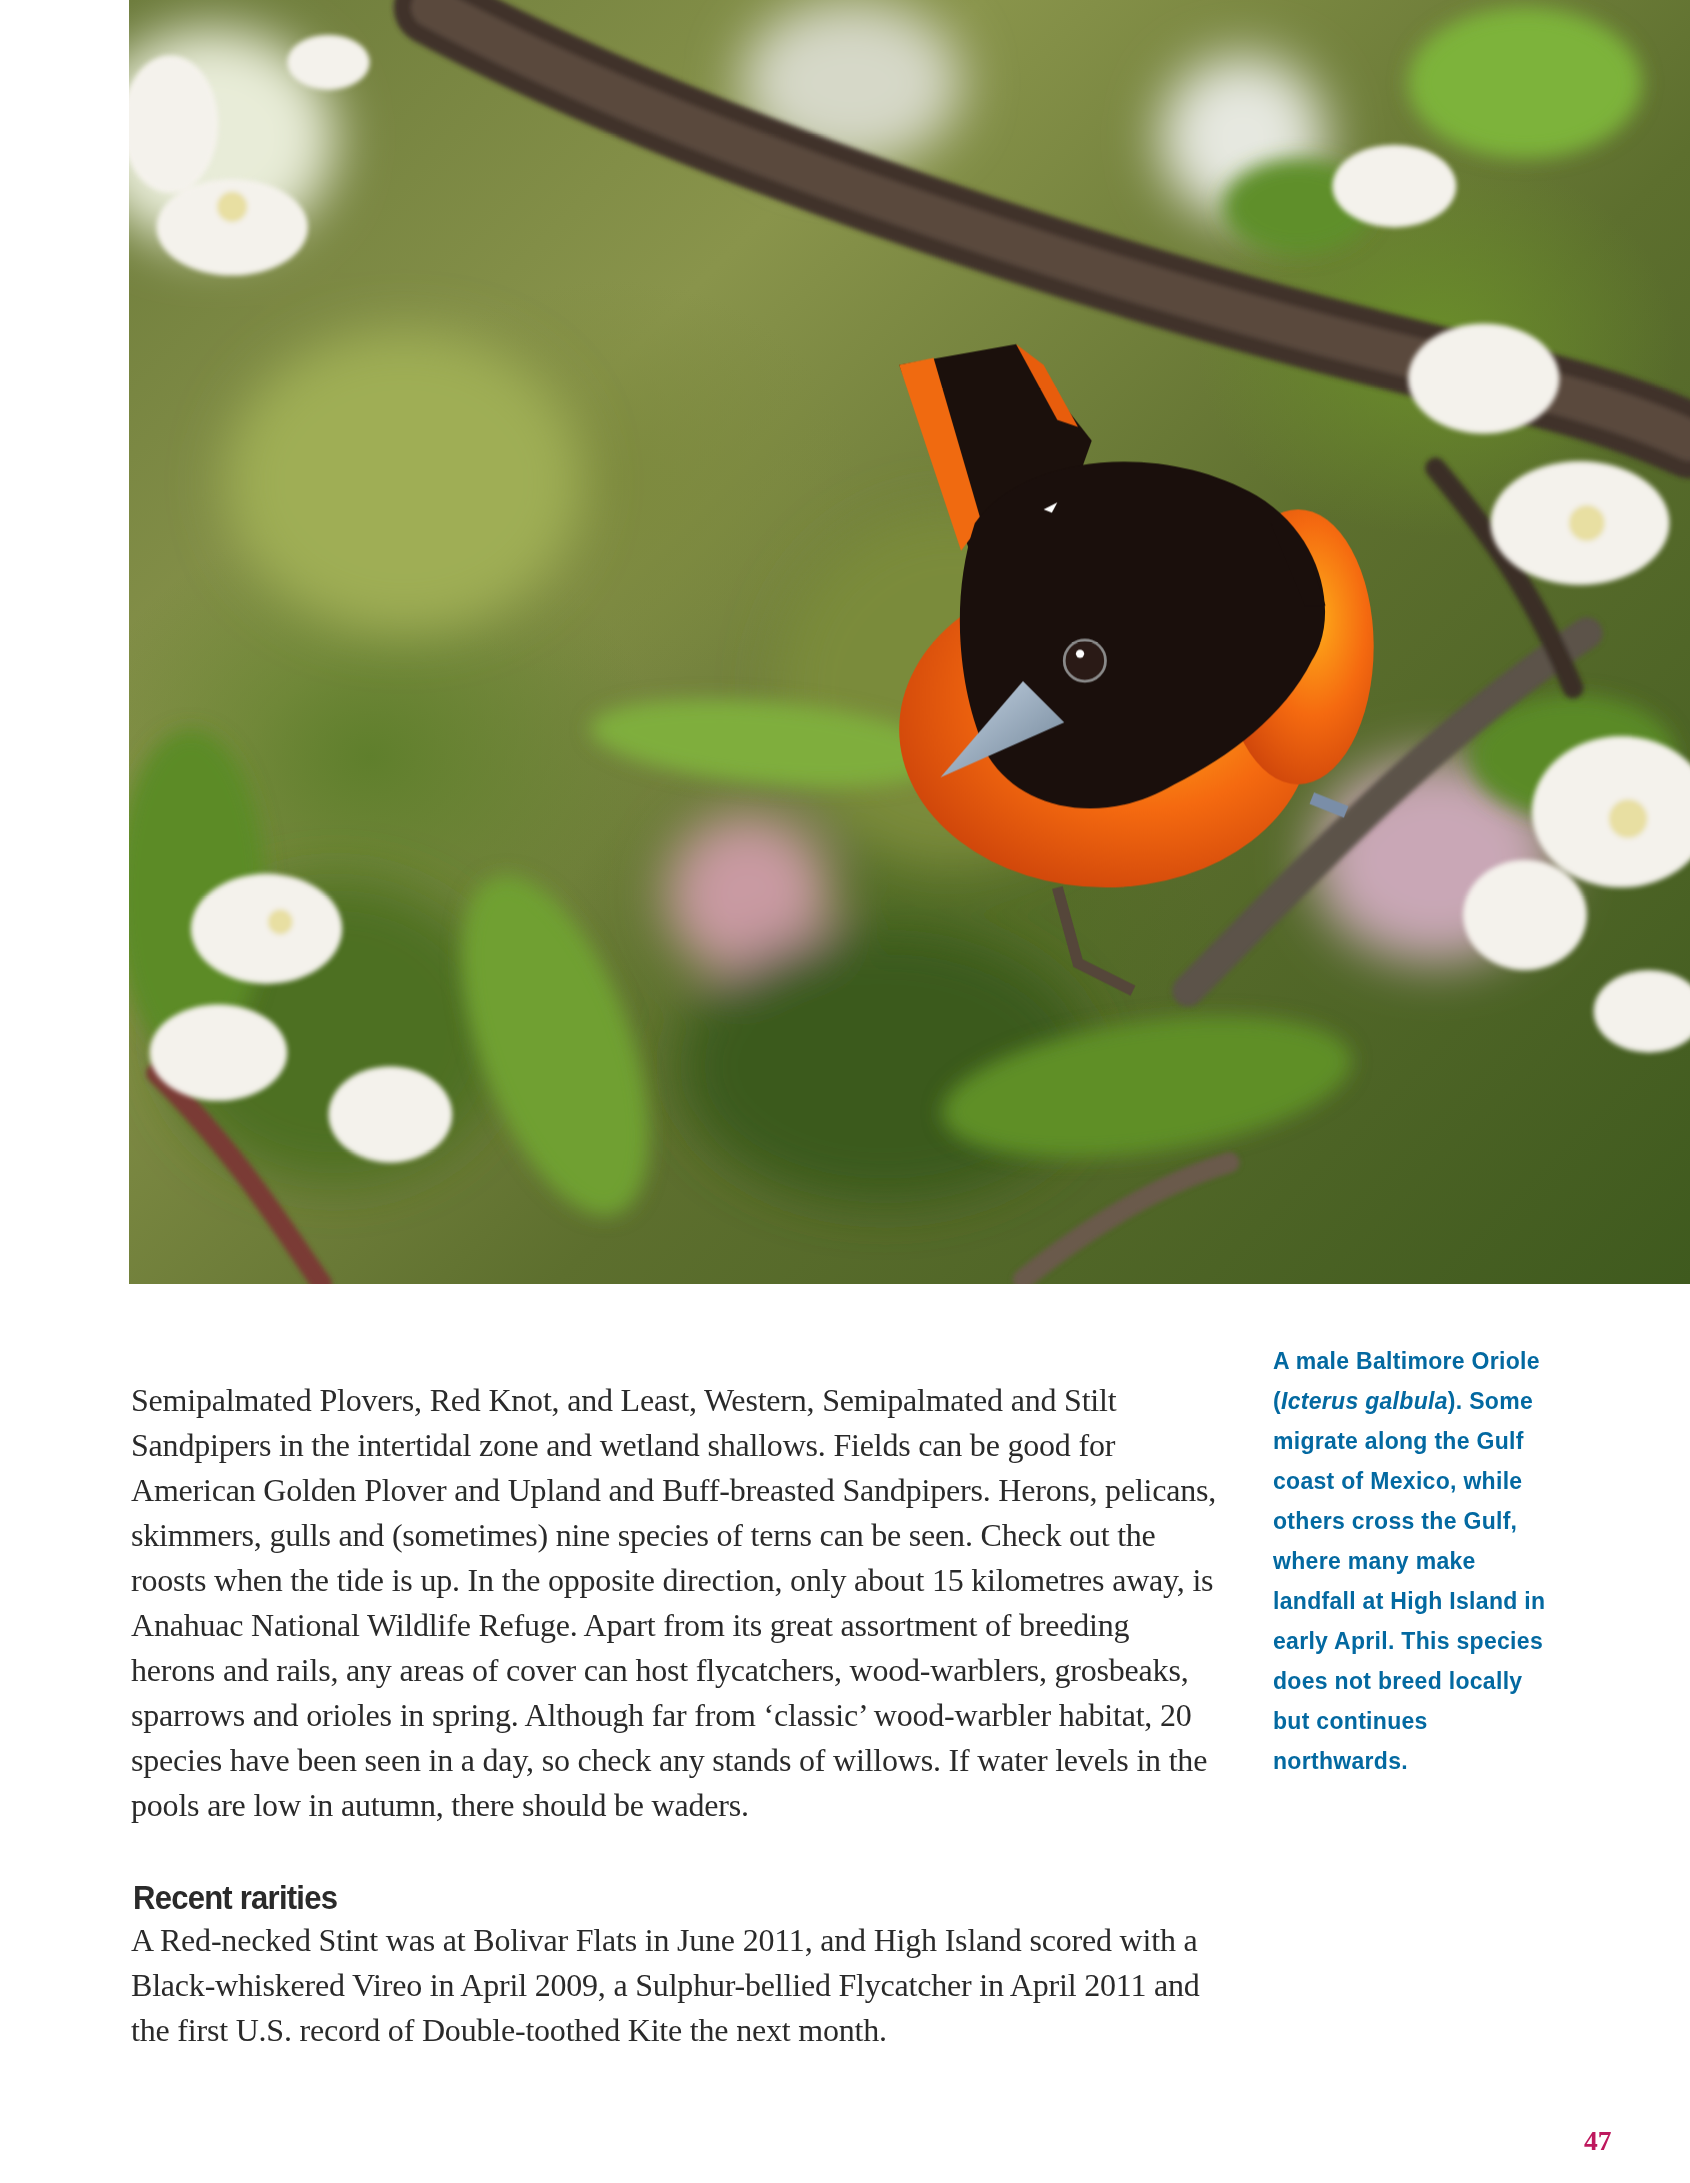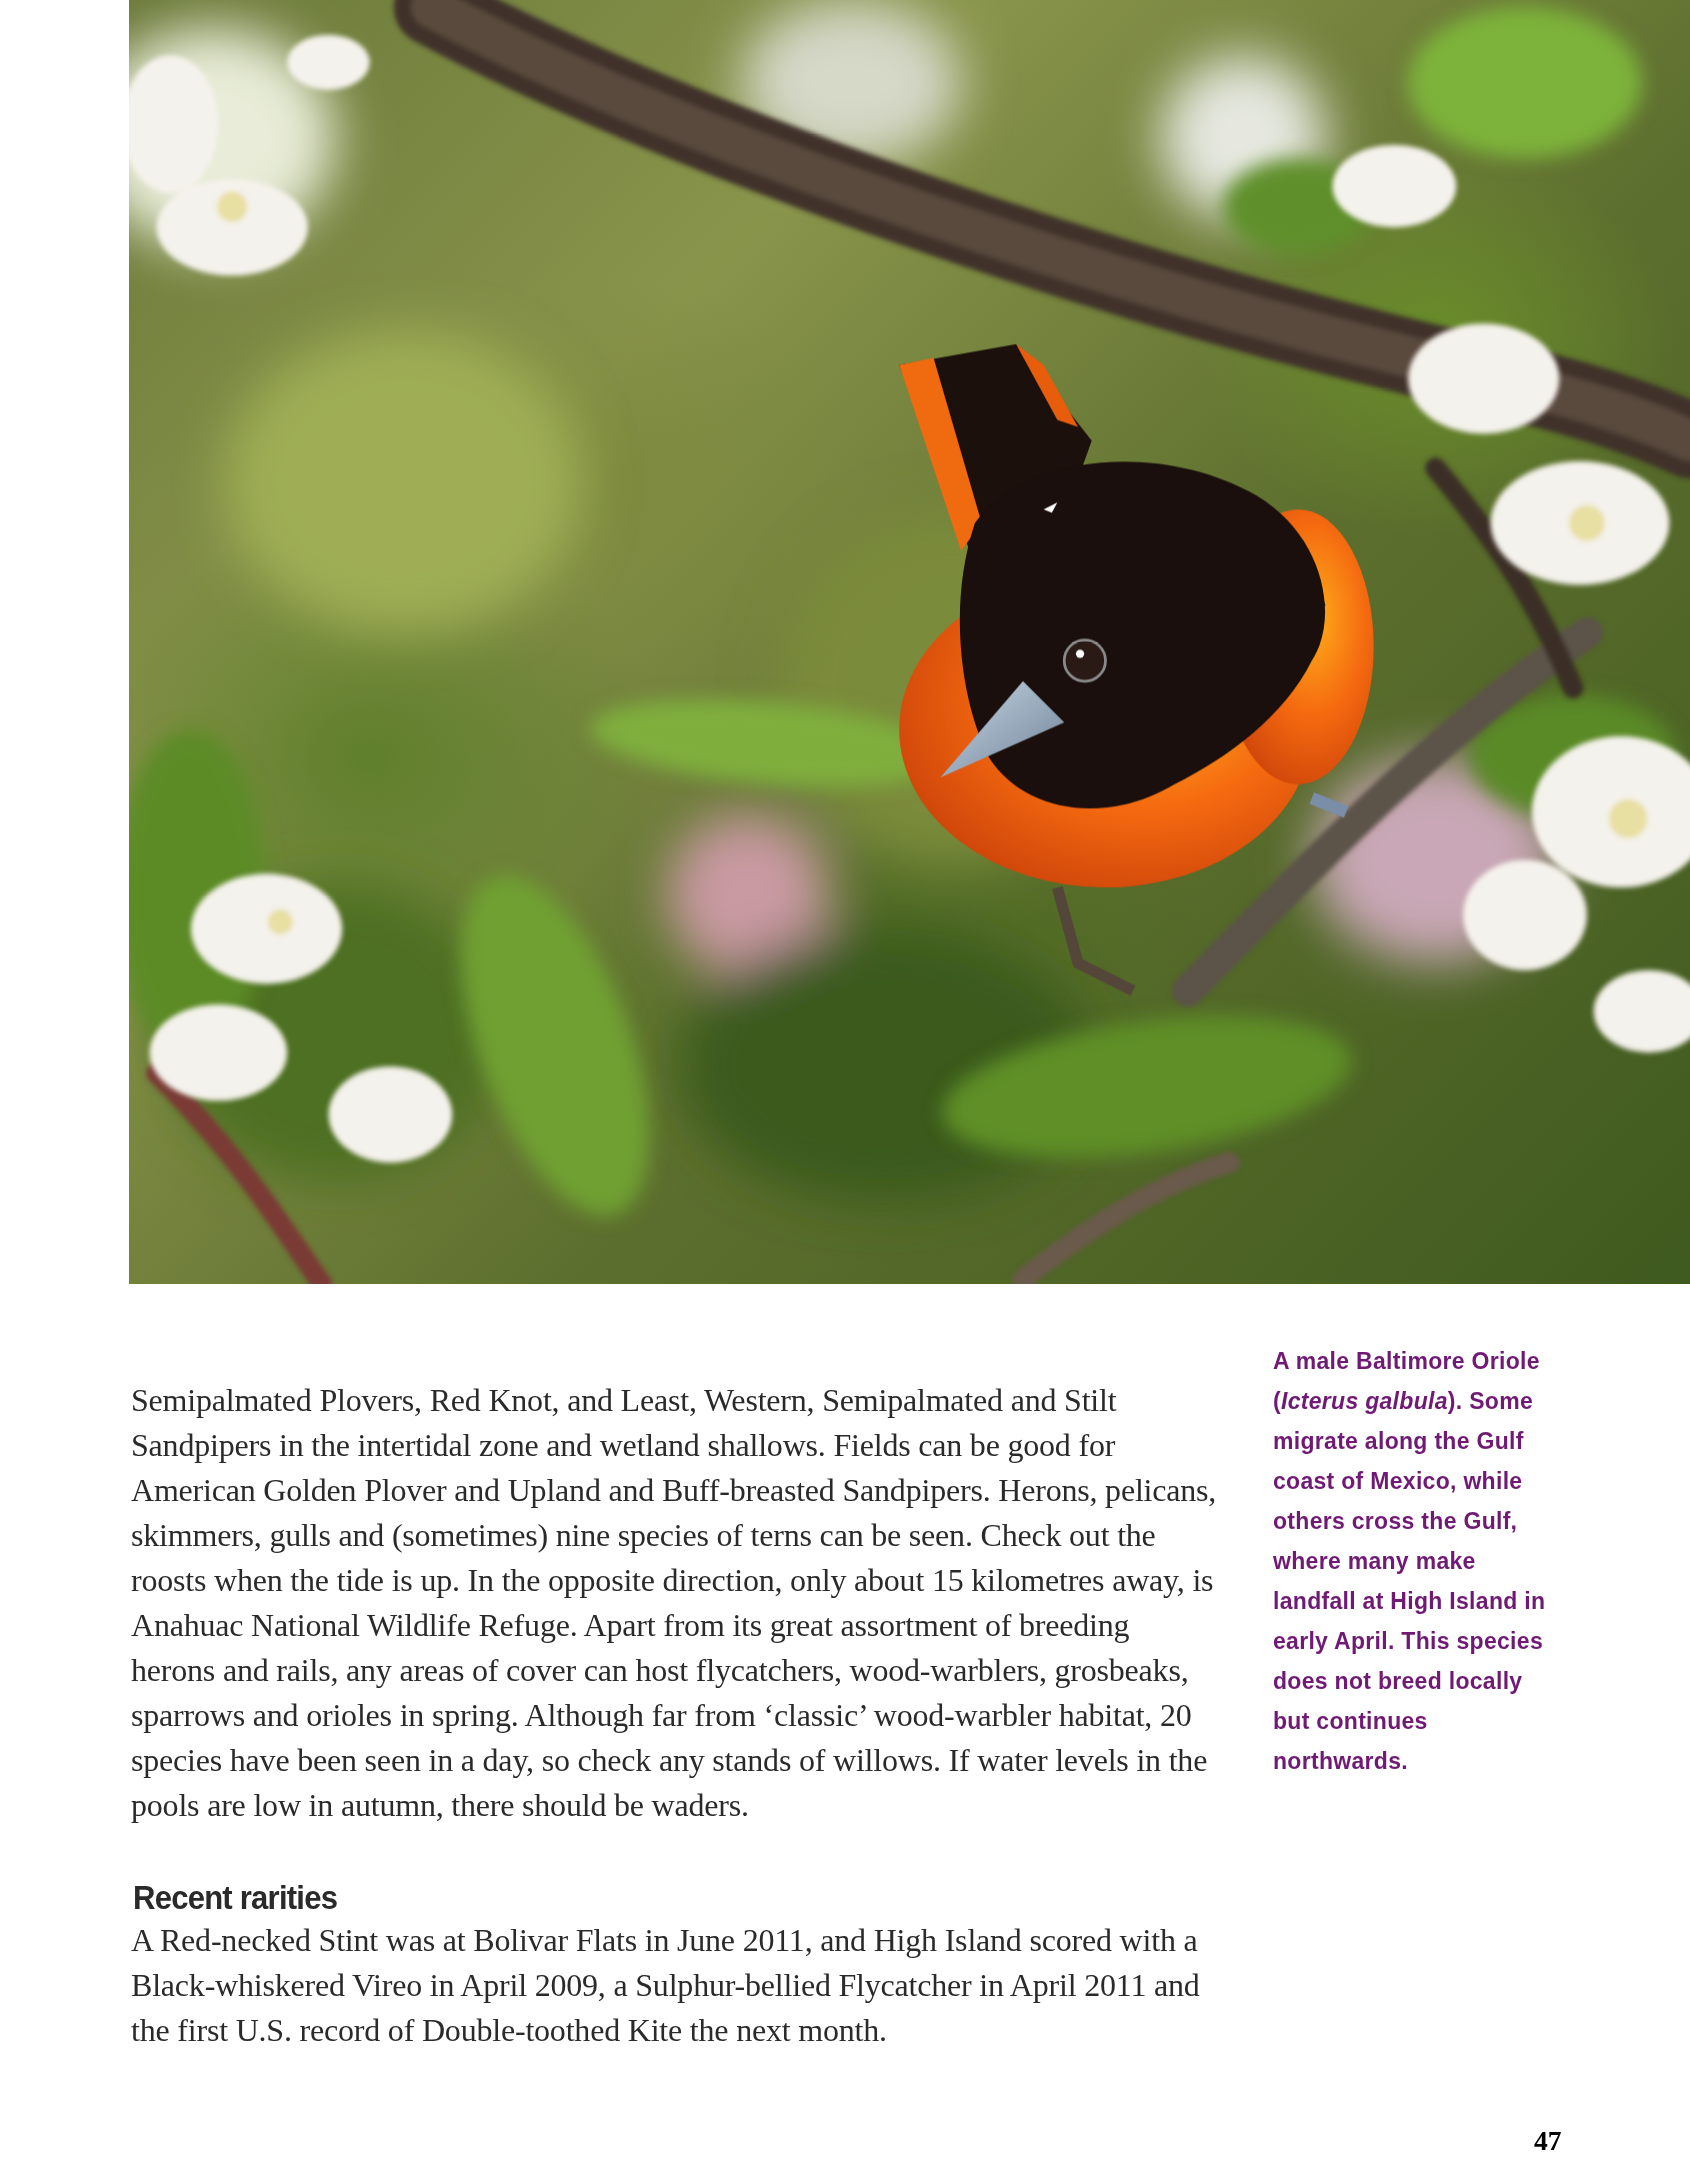--- a/index.html
+++ b/index.html
@@ -29,29 +29,29 @@
     position: absolute; left: 133px; top: 1879px;
     font-family: "Liberation Sans", "DejaVu Sans", sans-serif;
     font-weight: bold; font-size: 33px; color: #2a2a2a;
     letter-spacing: -0.8px; margin: 0; transform: scaleX(0.94); transform-origin: left;
   }
   .para-2 { top: 1918px; }
 
   .caption {
     position: absolute; left: 1273px; top: 1341px; width: 289px;
     font-family: "Liberation Sans", "DejaVu Sans", sans-serif;
-    font-weight: bold; font-size: 23px; line-height: 40px; color: #701a75;
+    font-weight: bold; font-size: 23px; line-height: 40px; color: #0369a1;
     letter-spacing: 0.3px;
   }
   .caption i { font-style: italic; }
 
   .page-number {
-    position: absolute; left: 1534px; top: 2125px;
+    position: absolute; left: 1584px; top: 2125px;
     font-family: "Liberation Serif", "DejaVu Serif", serif;
-    font-weight: bold; font-size: 27.5px; color: #000000;
+    font-weight: bold; font-size: 27.5px; color: #be185d;
   }
 </style>
 </head>
 <body>
 
 <div class="photo">
   <svg width="1561" height="1284" viewBox="0 0 2270 1866" xmlns="http://www.w3.org/2000/svg">
     <defs>
       <filter id="blur-heavy">
           <feGaussianBlur stdDeviation="38"></feGaussianBlur>

